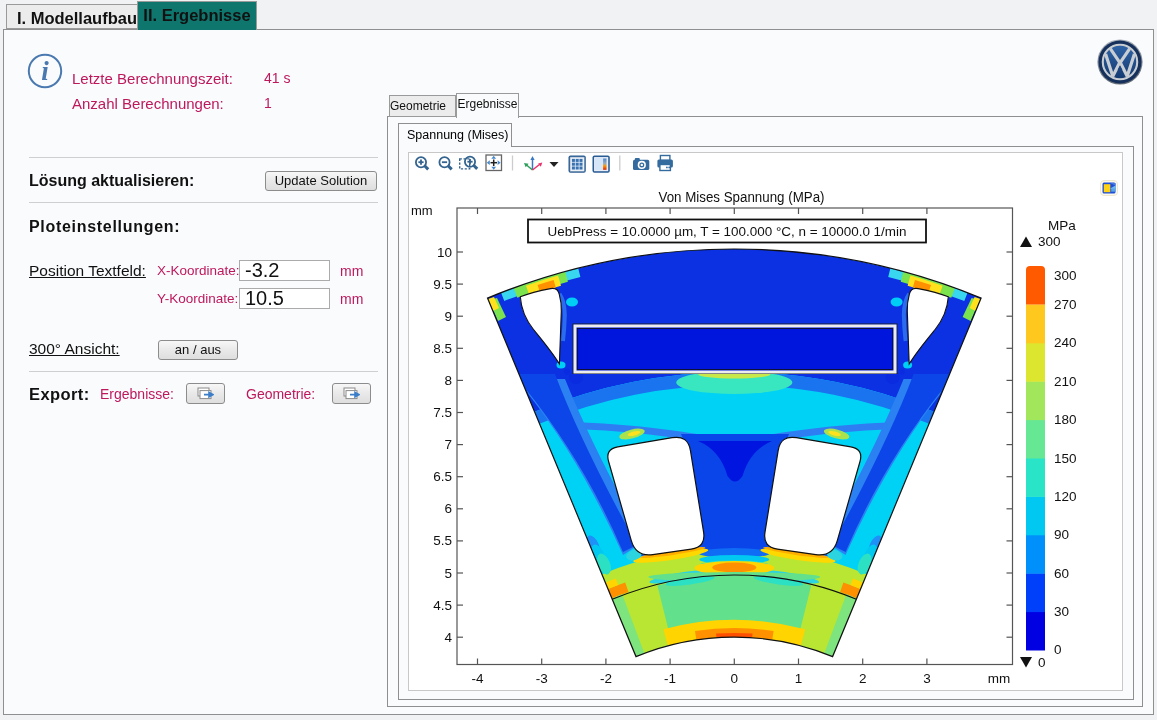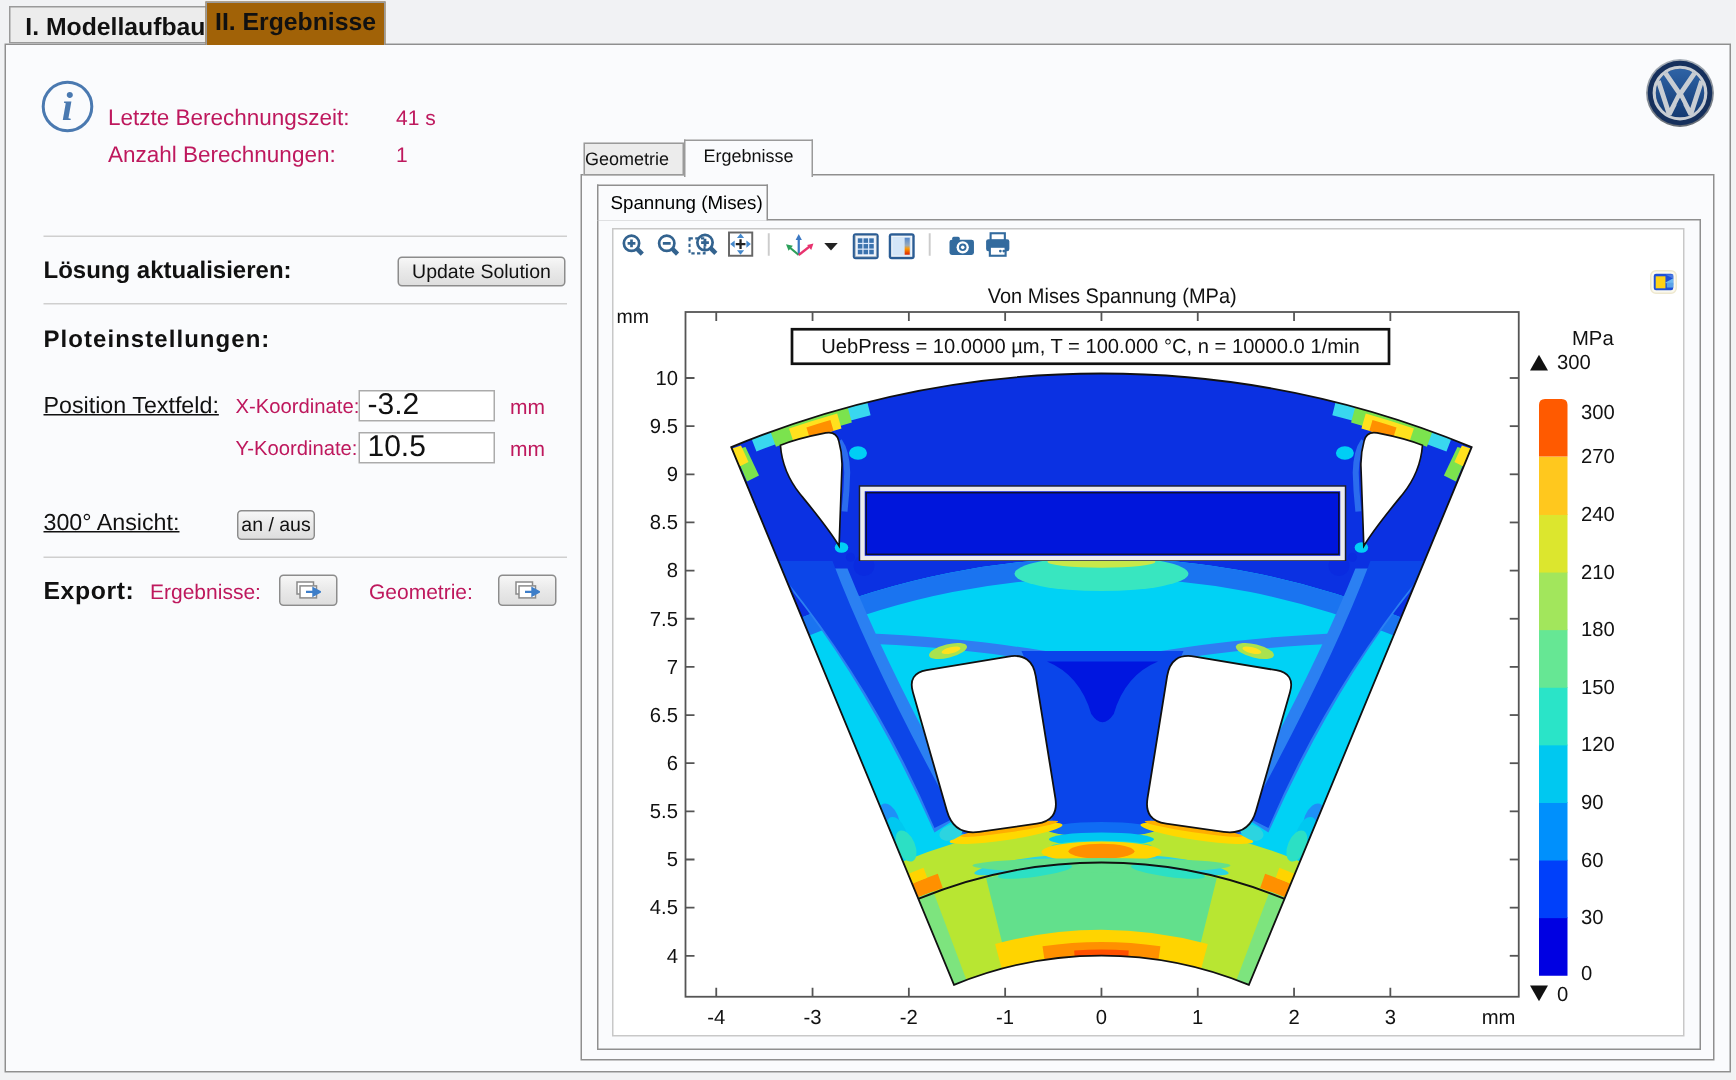--- a/index.html
+++ b/index.html
@@ -3,35 +3,35 @@
 <meta charset="utf-8">
 <style>
 * { margin:0; padding:0; box-sizing:border-box; }
 html,body { width:1157px; height:720px; font-family:"Liberation Sans", sans-serif; background:#f1f2f4; overflow:hidden; }
 #stage { position:absolute; left:0; top:0; width:1157px; height:720px; }
 .abs { position:absolute; }
 
 .maintab { position:absolute; top:2px; height:27px; line-height:26px; font-weight:bold; font-size:17px; color:#111;
   border:1px solid #9a9a9a; padding:0 12px; }
 #tab1 { left:6px; width:132px; background:#ececec; top:4px; height:25px; padding:0; text-align:right; font-size:16.5px; }
-#tab2 { left:137px; width:120px; background:#a16207; border-bottom:none; height:29px; top:1px; z-index:5; padding:0; text-align:center; font-size:16.5px; }
+#tab2 { left:137px; width:120px; background:#0f766e; border-bottom:none; height:29px; top:1px; z-index:5; padding:0; text-align:center; font-size:16.5px; }
 
 #win { position:absolute; left:3px; top:29px; width:1151px; height:686px; background:#fafbfd; border:1px solid #8f8f8f; }
 .sep { position:absolute; height:1px; background:#cfcfcf; }
 .lbl { position:absolute; font-size:14px; color:#be185d; white-space:nowrap; }
 .h1 { position:absolute; font-size:16px; font-weight:bold; color:#111; white-space:nowrap; }
 .h2 { position:absolute; font-size:15.5px; text-decoration:underline; color:#111; white-space:nowrap; }
 .btn { position:absolute; border:1px solid #8c8c8c; border-radius:3px; background:linear-gradient(#f7f7f7,#eaeaea 45%,#dedede);
   font-size:13px; color:#111; text-align:center; }
 .inp { position:absolute; border:1px solid #ababab; background:#fff; font-size:20px; color:#111; padding-left:5px; display:flex; align-items:center; }
 
 #outerbox { position:absolute; left:387px; top:116px; width:756px; height:591px; border:1px solid #8f8f8f; }
 .subtab { position:absolute; top:95px; height:22px; line-height:21px; font-size:12.5px; color:#111; border:1px solid #9a9a9a; padding:0 8px; }
 #gtab { left:389px; width:67px; background:#ececec; padding:0; font-size:12px; }
-#etab { left:456px; width:86px; background:#fafbfd; height:25px; top:93px; border-bottom:none; z-index:4; padding:0; text-align:center; font-size:12px; }
+#etab { left:456px; width:63px; background:#fafbfd; height:25px; top:93px; border-bottom:none; z-index:4; padding:0; text-align:center; font-size:12px; }
 #spanbox { position:absolute; left:398px; top:146px; width:736px; height:554px; border:1px solid #8f8f8f; }
 #spantab { position:absolute; left:398px; top:123px; width:114px; white-space:nowrap; height:24px; border:1px solid #8f8f8f; border-bottom:none; background:#fafbfd; font-size:12.5px; line-height:23px; padding-left:8px; z-index:4; }
 #canvas { position:absolute; left:408px; top:152px; width:715px; height:539px; border:1px solid #c8c8c8; background:#ffffff; }
 </style>
 </head>
 <body>
 <div id="stage">
   <div id="win"></div>
   <div class="maintab" id="tab1">I. Modellaufbau</div>
   <div class="maintab" id="tab2">II. Ergebnisse</div>
@@ -53,21 +53,21 @@
 
   <div class="h2" style="left:29px;top:262px">Position Textfeld:</div>
   <div class="lbl" style="left:157px;top:263px;font-size:13.5px">X-Koordinate:</div>
   <div class="inp" style="left:239px;top:260px;width:91px;height:21px">-3.2</div>
   <div class="lbl" style="left:340px;top:263px">mm</div>
   <div class="lbl" style="left:157px;top:291px;font-size:13.5px">Y-Koordinate:</div>
   <div class="inp" style="left:239px;top:288px;width:91px;height:21px">10.5</div>
   <div class="lbl" style="left:340px;top:291px">mm</div>
 
   <div class="h2" style="left:29px;top:340px">300° Ansicht:</div>
-  <div class="btn" style="left:158px;top:340px;width:52px;height:20px;line-height:18px">an / aus</div>
+  <div class="btn" style="left:158px;top:340px;width:80px;height:20px;line-height:18px">an / aus</div>
 
   <div class="sep" style="left:29px;top:371px;width:349px"></div>
   <div class="h1" style="left:29px;top:385px;font-size:16.5px;letter-spacing:0.4px">Export:</div>
   <div class="lbl" style="left:100px;top:386px">Ergebnisse:</div>
   <div class="btn" style="left:186px;top:383px;width:39px;height:21px">
     <svg width="17" height="13" viewBox="0 0 17 13" style="margin-top:3px">
       <rect x="1" y="1" width="11" height="8" fill="#fff" stroke="#8a8a8a"></rect>
       <rect x="3" y="3.6" width="11" height="8" fill="#fff" stroke="#8a8a8a"></rect>
       <path d="M7 7.6 L12 7.6 L12 5.4 L16 7.6 L12 9.8 L12 7.6" fill="#3d7ec9" stroke="#3d7ec9" stroke-width="1.6"></path>
     </svg>

